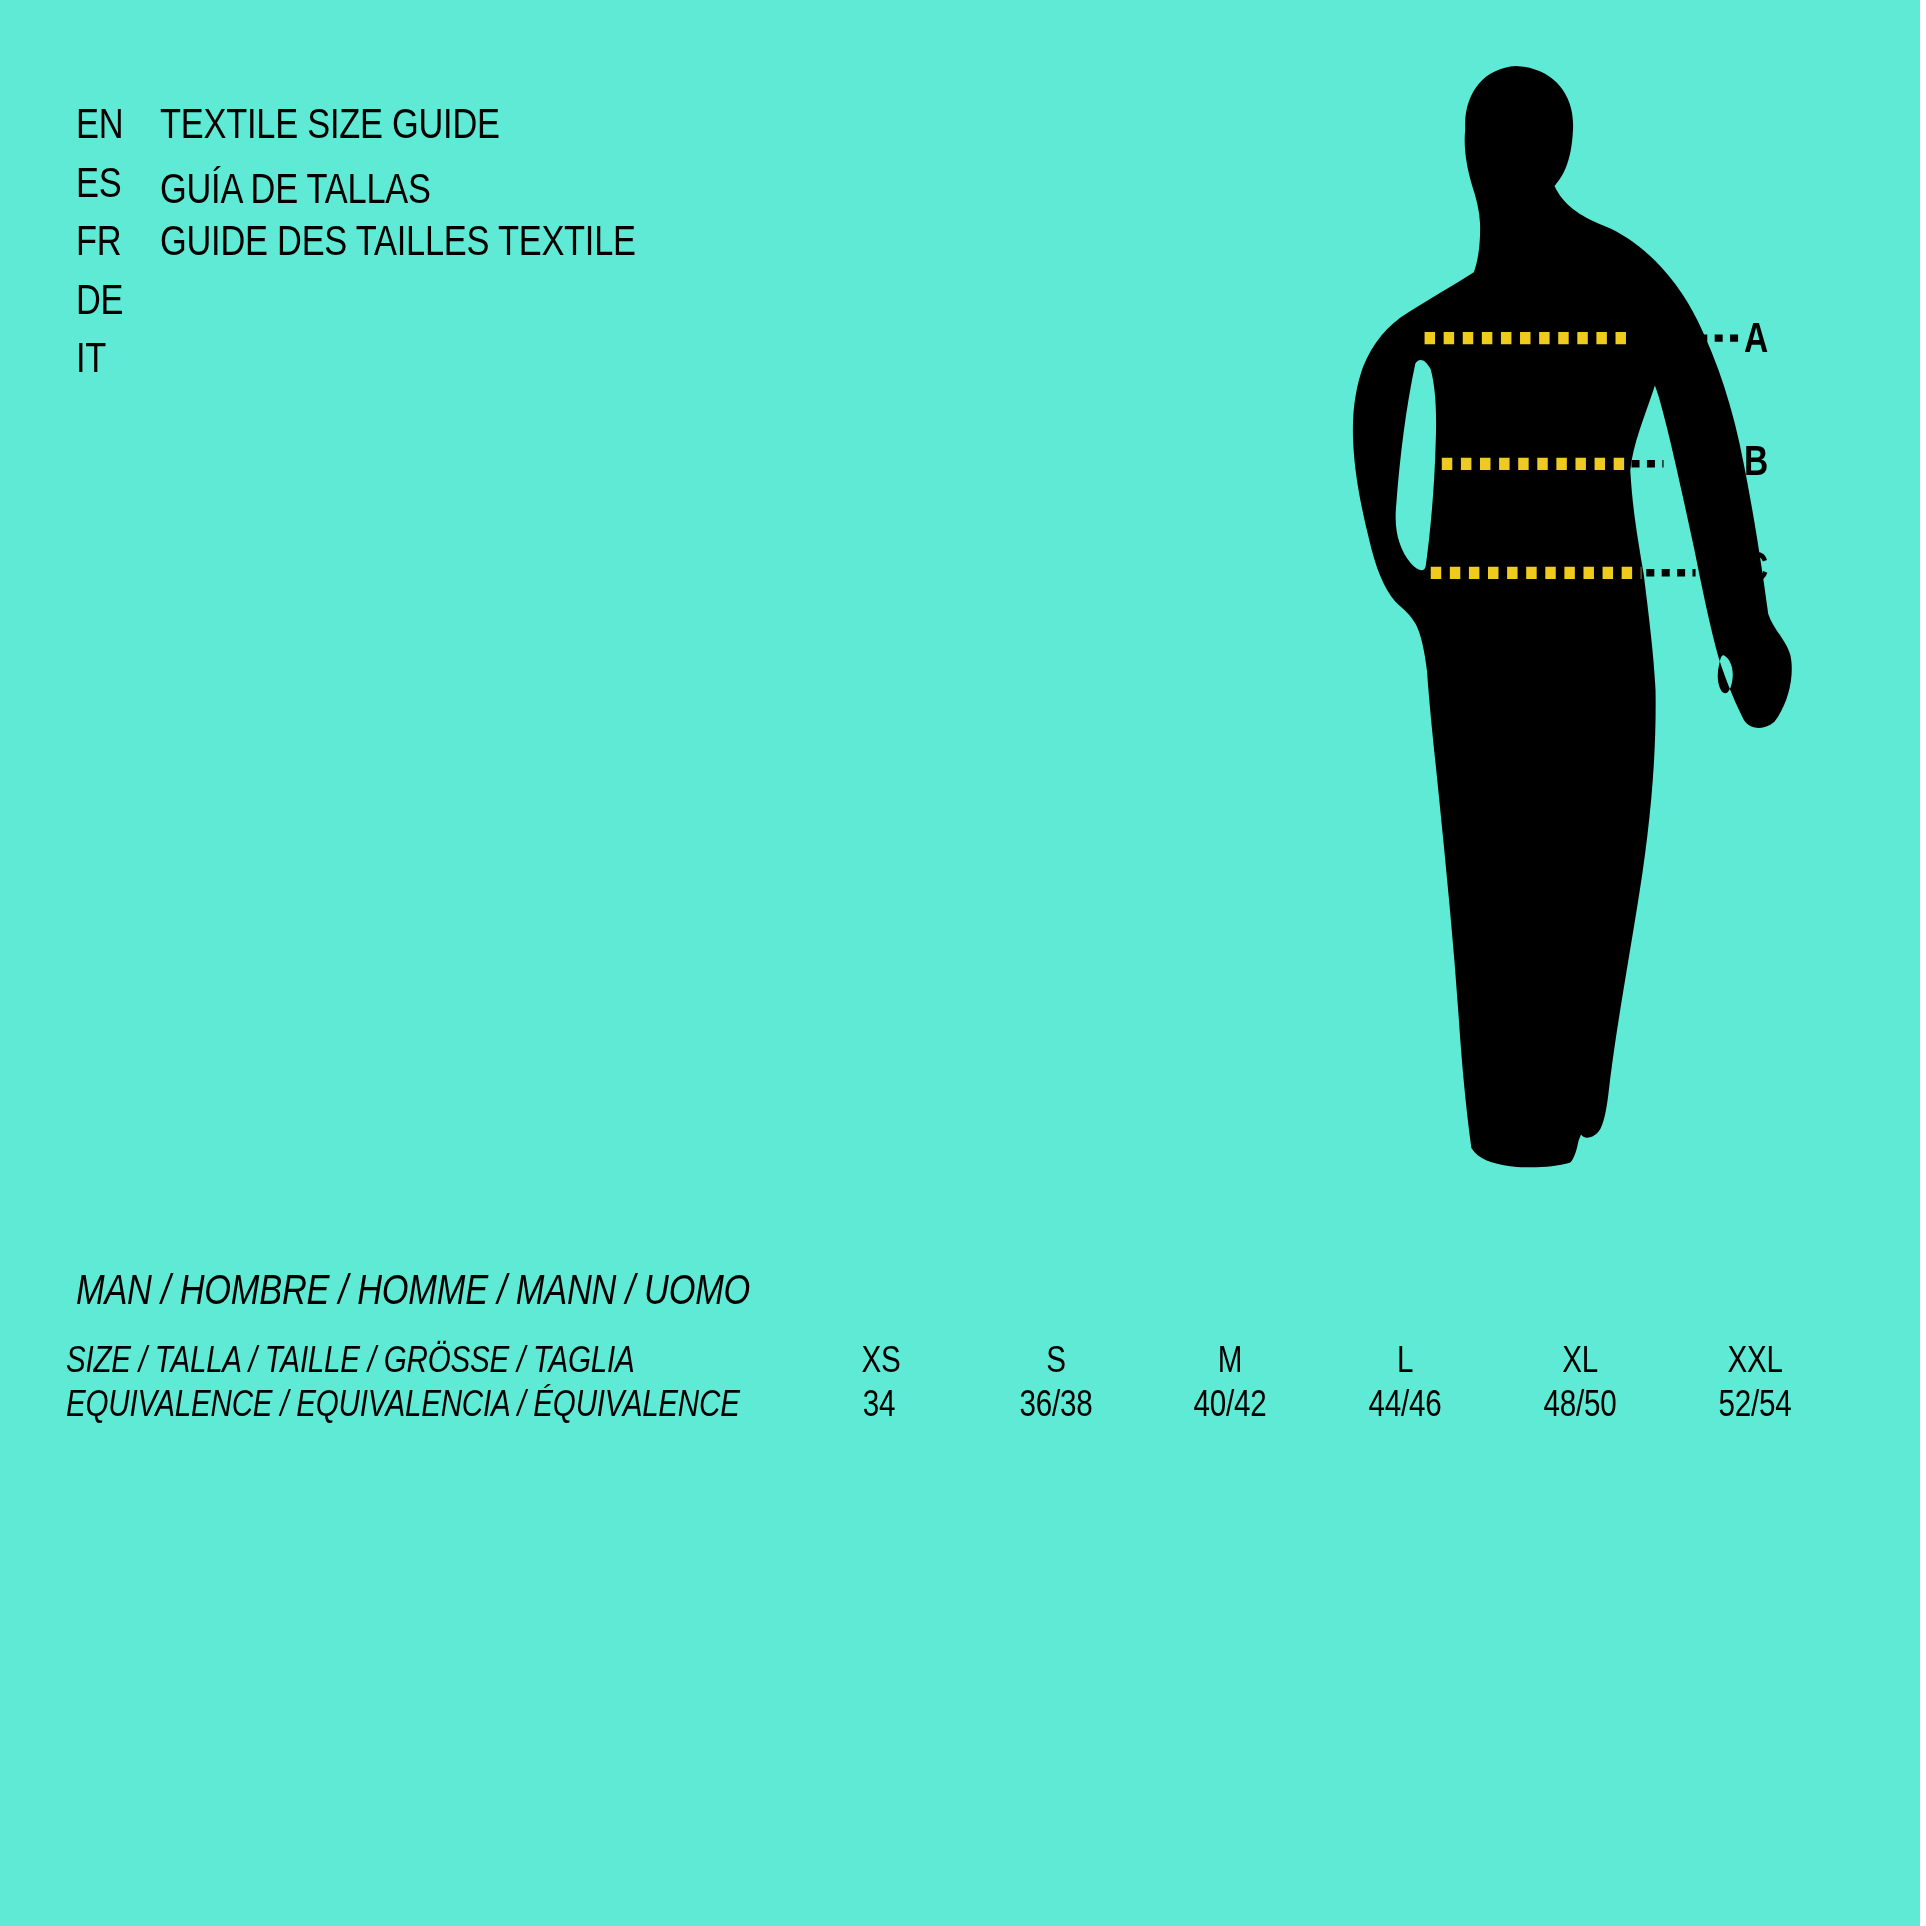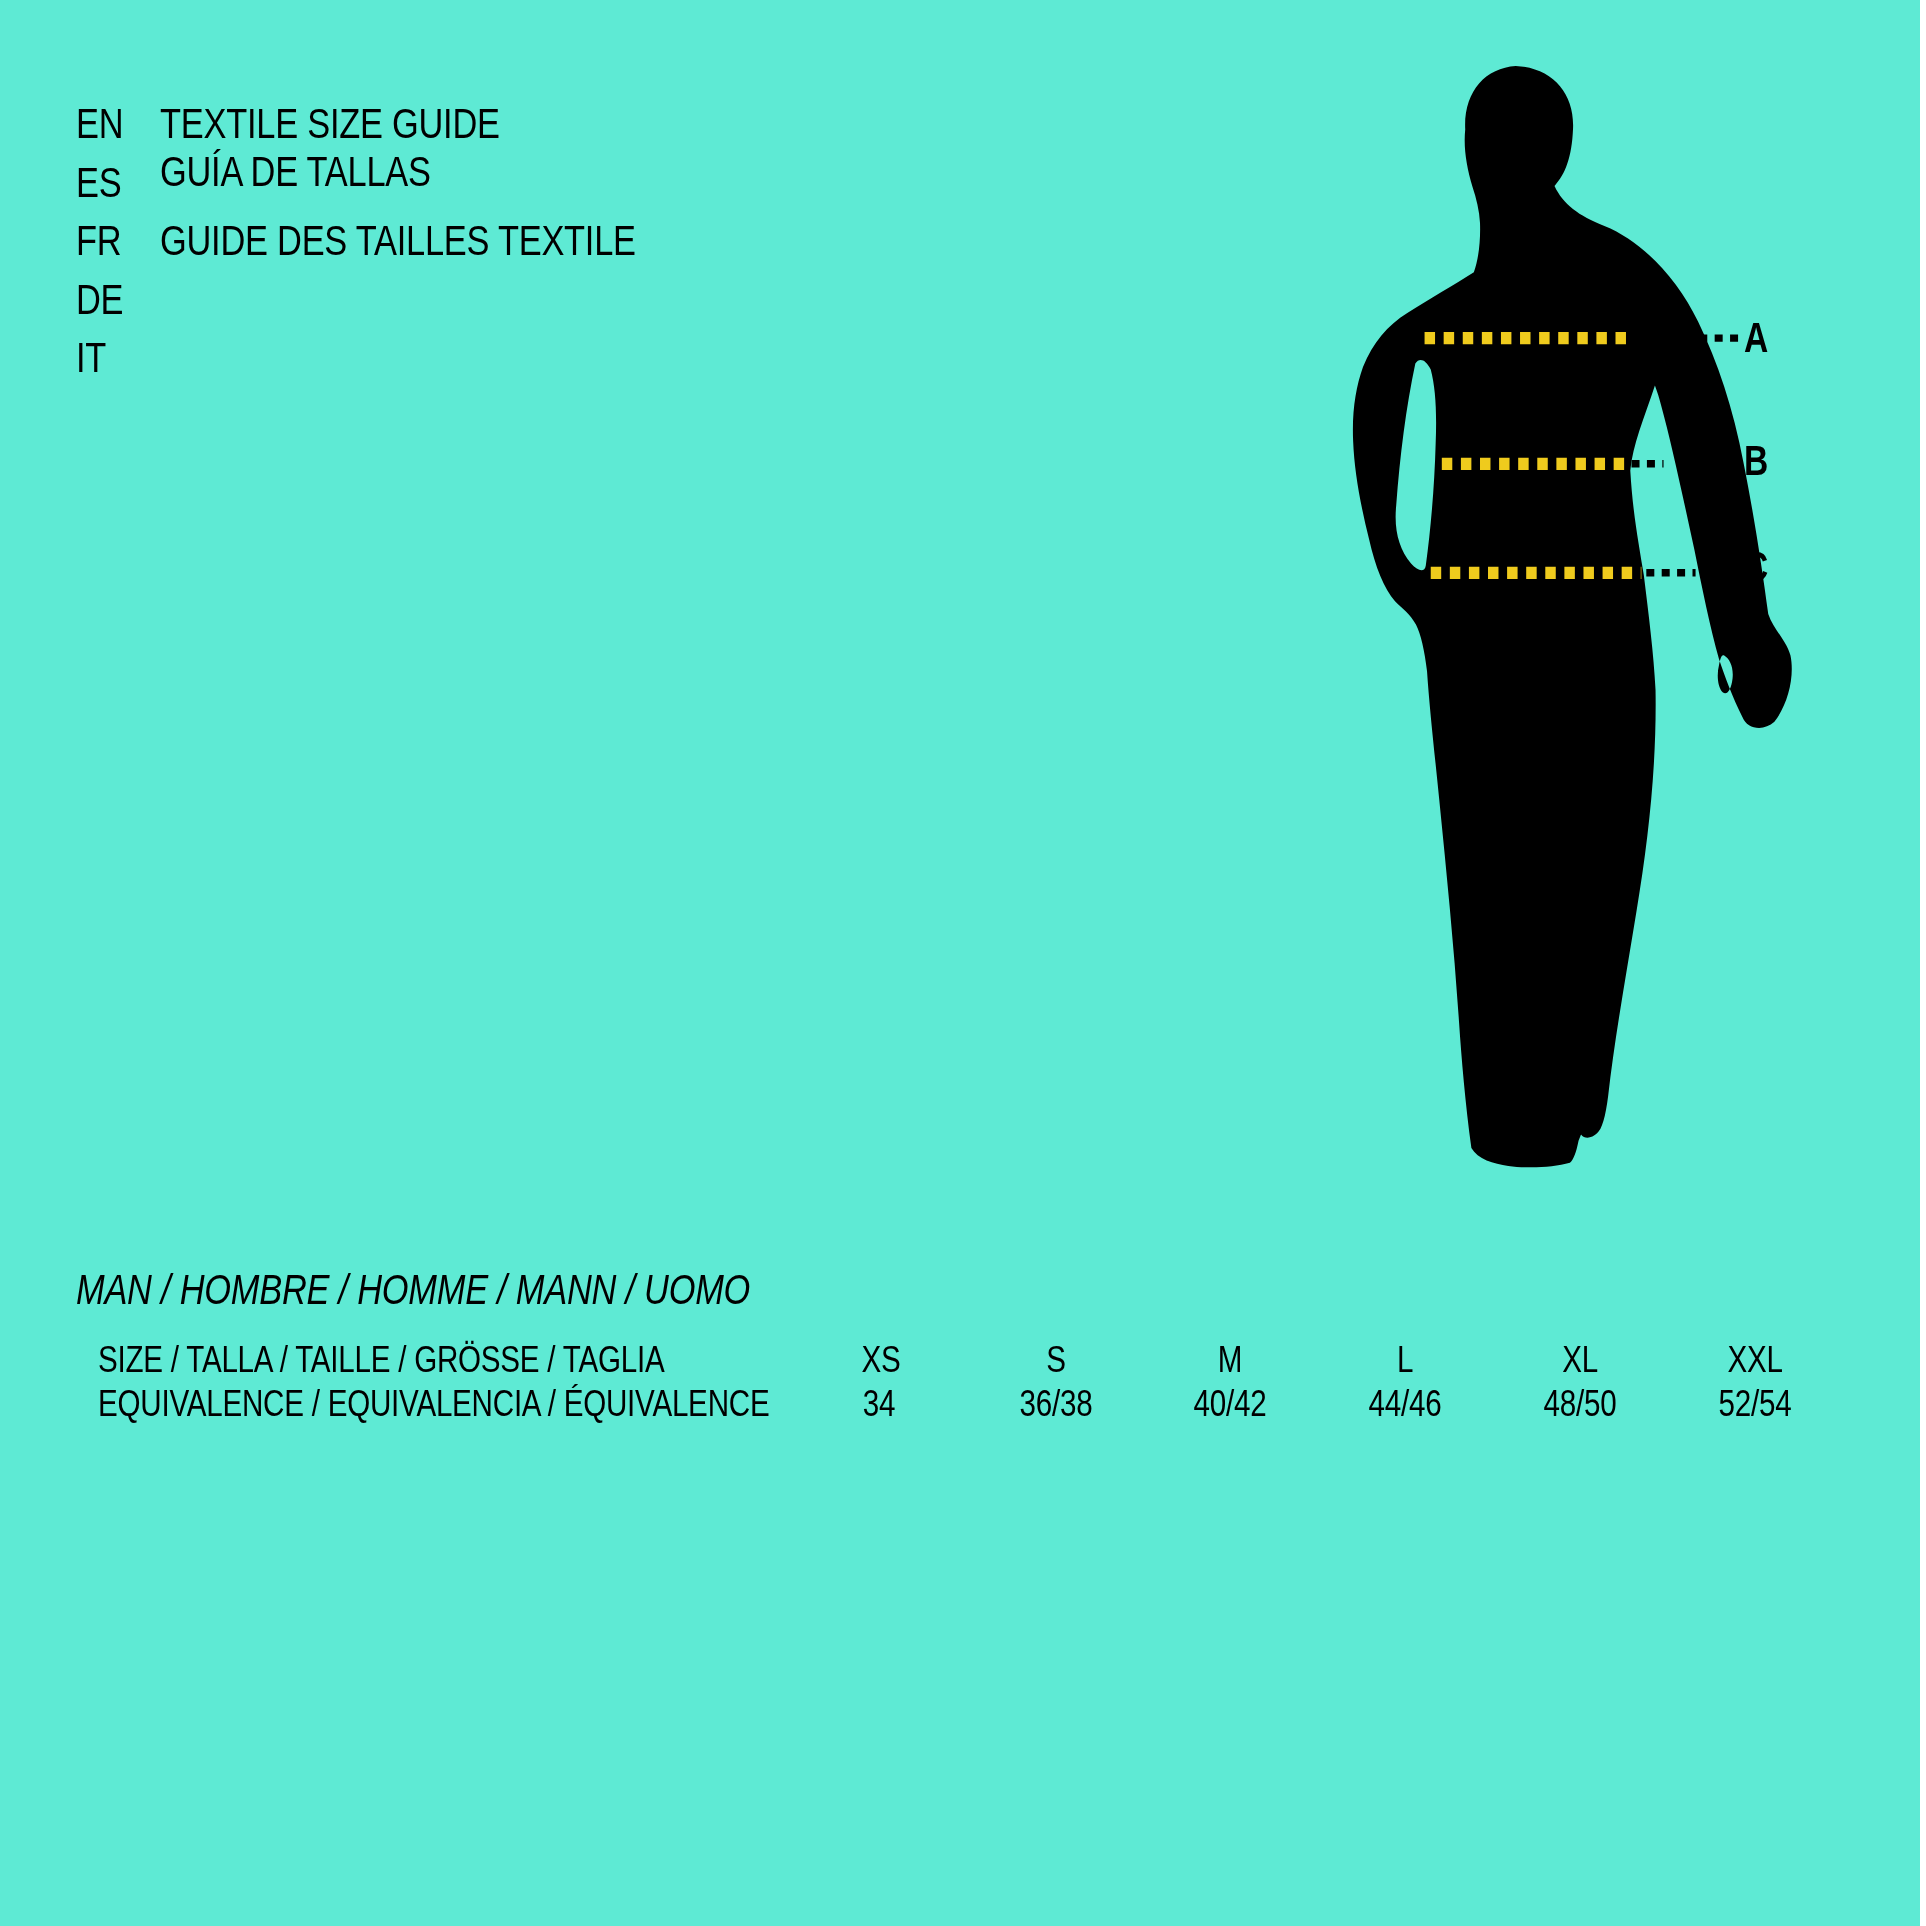--- a/index.html
+++ b/index.html
@@ -27,21 +27,21 @@
   }
   .section-title{left:76px;top:1262px;font-style:italic;}
   .band{
     position:absolute;left:73px;top:1336px;
     width:1771px;height:46px;
   }
   .tbl-cell{
     position:absolute;display:flex;align-items:center;
     font-size:37px;line-height:1;white-space:nowrap;
   }
-  .tbl-left{left:98px;}
+  .tbl-left{left:66px;font-style:italic;}
   .hdr{top:1336px;height:46px;}
   .row1{top:1379px;height:49px;}
   .row2{top:1422px;height:49px;}
   .col{transform:translateX(-50%);justify-content:flex-end;}
   #figure-svg{position:absolute;left:1294px;top:55px;}
 </style>
 </head>
 <body>
 
 <div id="canvas">
@@ -49,21 +49,21 @@
   <div class="txt lang-code" style="top:96px">
       <span class="cond">EN</span>
     </div>
   <div class="txt lang-label" style="top:96px">
       <span class="cond">TEXTILE SIZE GUIDE</span>
     </div>
 
   <div class="txt lang-code" style="top:155px">
       <span class="cond">ES</span>
     </div>
-  <div class="txt lang-label" style="top:144px">
+  <div class="txt lang-label" style="top:161px">
       <span class="cond">GUÍA DE TALLAS</span>
     </div>
 
   <div class="txt lang-code" style="top:213px">
       <span class="cond">FR</span>
     </div>
   <div class="txt lang-label" style="top:213px">
       <span class="cond">GUIDE DES TAILLES TEXTILE</span>
     </div>
 

